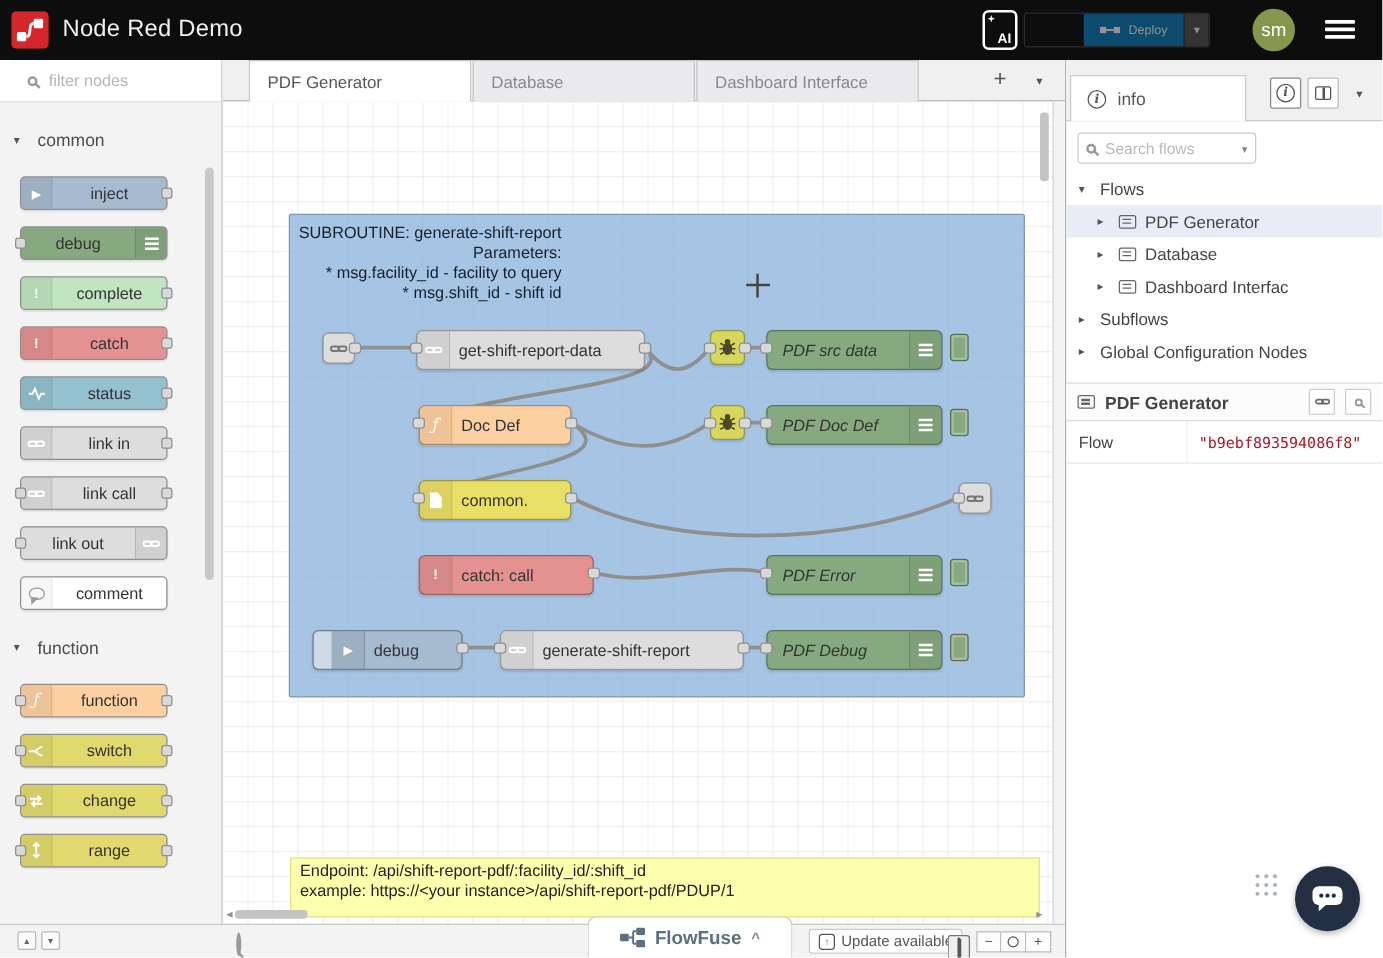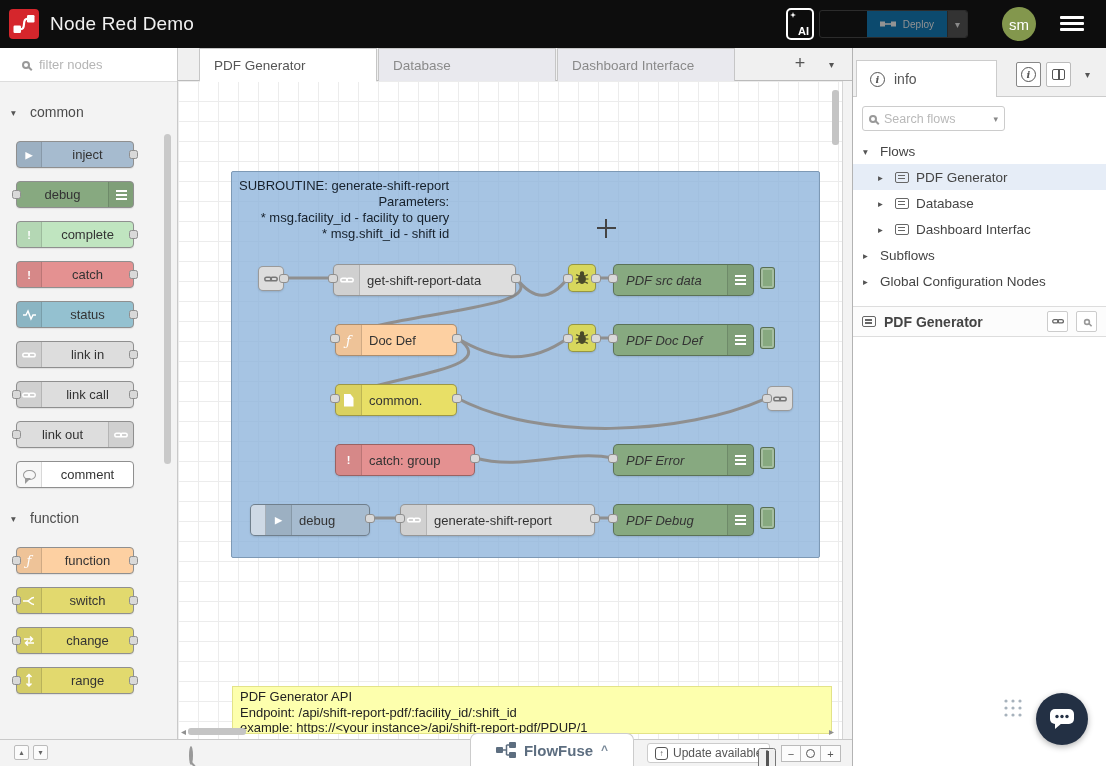--- a/index.html
+++ b/index.html
@@ -439,21 +439,21 @@
           <rect x="6.6" y="3.2" width="6.6" height="3.6" rx="1.8"></rect>
         </g>
       </svg>
     <span class="np in"></span>
   </div>
 
   <div class="cnode" style="left:157px;top:363px;width:140px;background:#e49191">
     <span class="nico l">
         <span class="wico">!</span>
       </span>
-    <span class="nlab l">catch: group</span>
+    <span class="nlab l">catch: call</span>
     <span class="np out"></span>
   </div>
   <div class="cnode" style="left:435px;top:363px;width:141px;background:#87a980">
     <span class="nlab it" style="left:12px;right:16px;">PDF Error</span>
     <span class="nico r">
         <span class="bars"></span>
       </span>
     <span class="np in"></span>
     <span class="dbg-toggle"></span>
   </div>
@@ -486,21 +486,20 @@
     <span class="nlab l">generate-shift-report</span>
     <span class="np in"></span>
     <span class="np out"></span>
   </div>
 
   <div class="crosshair-h"></div>
   <div class="crosshair-v"></div>
 
 
   <div class="api-note">
-    <div>PDF Generator API</div>
     <div>Endpoint: /api/shift-report-pdf/:facility_id/:shift_id</div>
     <div>example: https://&lt;your instance&gt;/api/shift-report-pdf/PDUP/1</div>
   </div>
 
   <div class="vthumb"></div>
   <div class="hthumb"></div>
   <button class="scroll-arrow" style="left:3px;bottom:2px;"><span>◂</span></button>
   <button class="scroll-arrow" style="right:8px;bottom:2px;"><span>▸</span></button>
 </div>
 
@@ -570,20 +569,24 @@
             <rect x="0.7" y="2.7" width="5.8" height="3.2" rx="1.6"></rect>
             <rect x="5.6" y="2.7" width="5.8" height="3.2" rx="1.6"></rect>
           </g>
         </svg>
     </button>
     <button class="sec-btn">
       <span class="mag" style="transform:scale(.8);"></span>
     </button>
   </div>
 
+  <div class="prop-row">
+    <div class="prop-key">Flow</div>
+    <div class="prop-val">"b9ebf893594086f8"</div>
+  </div>
 
   <span class="dots-handle">
     <svg width="20" height="20">
         <g fill="#a7b2bc">
           <circle cx="3" cy="3" r="1.6"></circle>
           <circle cx="10" cy="3" r="1.6"></circle>
           <circle cx="17" cy="3" r="1.6"></circle>
           <circle cx="3" cy="10" r="1.6"></circle>
           <circle cx="10" cy="10" r="1.6"></circle>
           <circle cx="17" cy="10" r="1.6"></circle>

